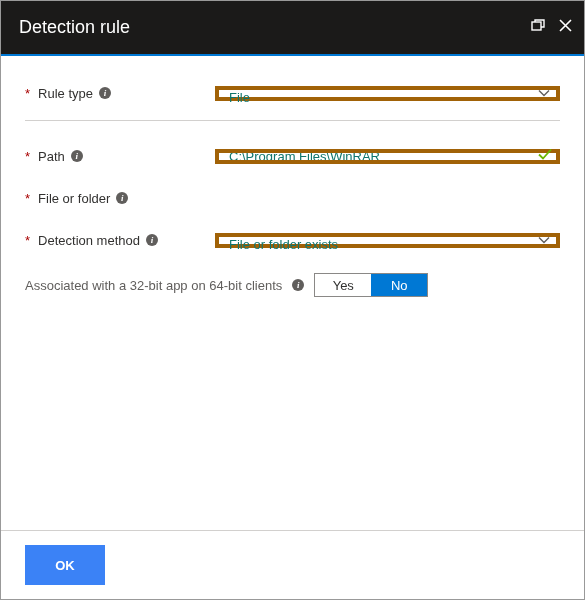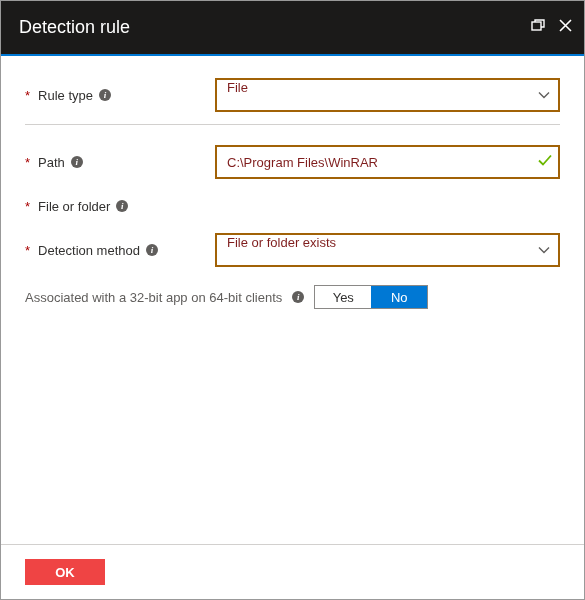--- a/index.html
+++ b/index.html
@@ -9,31 +9,31 @@
   .titlebar .title { font-size: 18px; font-weight: 400; color: #fff; }
   .titlebar .win-controls { position: absolute; right: 12px; top: 18px; display: flex; gap: 14px; }
   .win-controls svg { display: block; }
   .content { flex: 1; padding: 22px 24px 0 24px; overflow: hidden; }
   .intro { color: #605e5c; margin-bottom: 22px; font-size: 13px; }
   .row { display: flex; align-items: center; min-height: 30px; margin-bottom: 12px; }
   .label-col { width: 190px; display: flex; align-items: center; gap: 6px; font-size: 13px; color: #323130; }
   .req { color: #a80000; margin-right: 2px; }
   .info-icon { width: 12px; height: 12px; border-radius: 50%; background: #605e5c; color: #fff; display: inline-flex; align-items: center; justify-content: center; font-size: 9px; font-weight: bold; font-style: italic; font-family: Georgia, serif; line-height: 1; }
   .field-col { flex: 1; position: relative; }
-  .select, .text-input { width: 100%; height: 34px; border: 2px solid #a16207; background: #fff; padding: 0 30px 0 10px; font-size: 13px; color: #7f1d1d; outline: none; }
+  .select, .text-input { width: 100%; height: 15px; border: 4px solid #a16207; background: #fff; padding: 0 30px 0 10px; font-size: 13px; color: #0f766e; outline: none; }
   .chevron { position: absolute; right: 10px; top: 50%; transform: translateY(-50%); pointer-events: none; }
   .check { position: absolute; right: 8px; top: 50%; transform: translateY(-50%); }
   .divider { border: none; border-top: 1px solid #d2d0ce; margin: 10px 0 20px 0; }
   .assoc-row { display: flex; align-items: center; gap: 10px; margin-top: 18px; }
   .assoc-label { color: #605e5c; font-size: 13px; }
   .toggle-group { display: flex; border: 1px solid #8a8886; height: 24px; }
   .toggle-btn { width: 56px; display: flex; align-items: center; justify-content: center; font-size: 13px; cursor: pointer; background: #fff; color: #323130; }
   .toggle-btn.selected { background: #0078d4; color: #fff; }
   .footer { border-top: 1px solid #d2d0ce; padding: 14px 24px; }
-  .ok-btn { background: #ef4444; color: #fff; border: none; width: 80px; height: 26px; font-size: 13px; font-weight: 600; cursor: pointer; }
+  .ok-btn { background: #3b82f6; color: #fff; border: none; width: 80px; height: 40px; font-size: 13px; font-weight: 600; cursor: pointer; }
 </style>
 </head>
 <body>
 
 <div class="window">
 
   <div class="titlebar">
     <div class="title">Detection rule</div>
     <div class="win-controls">
       <span>

